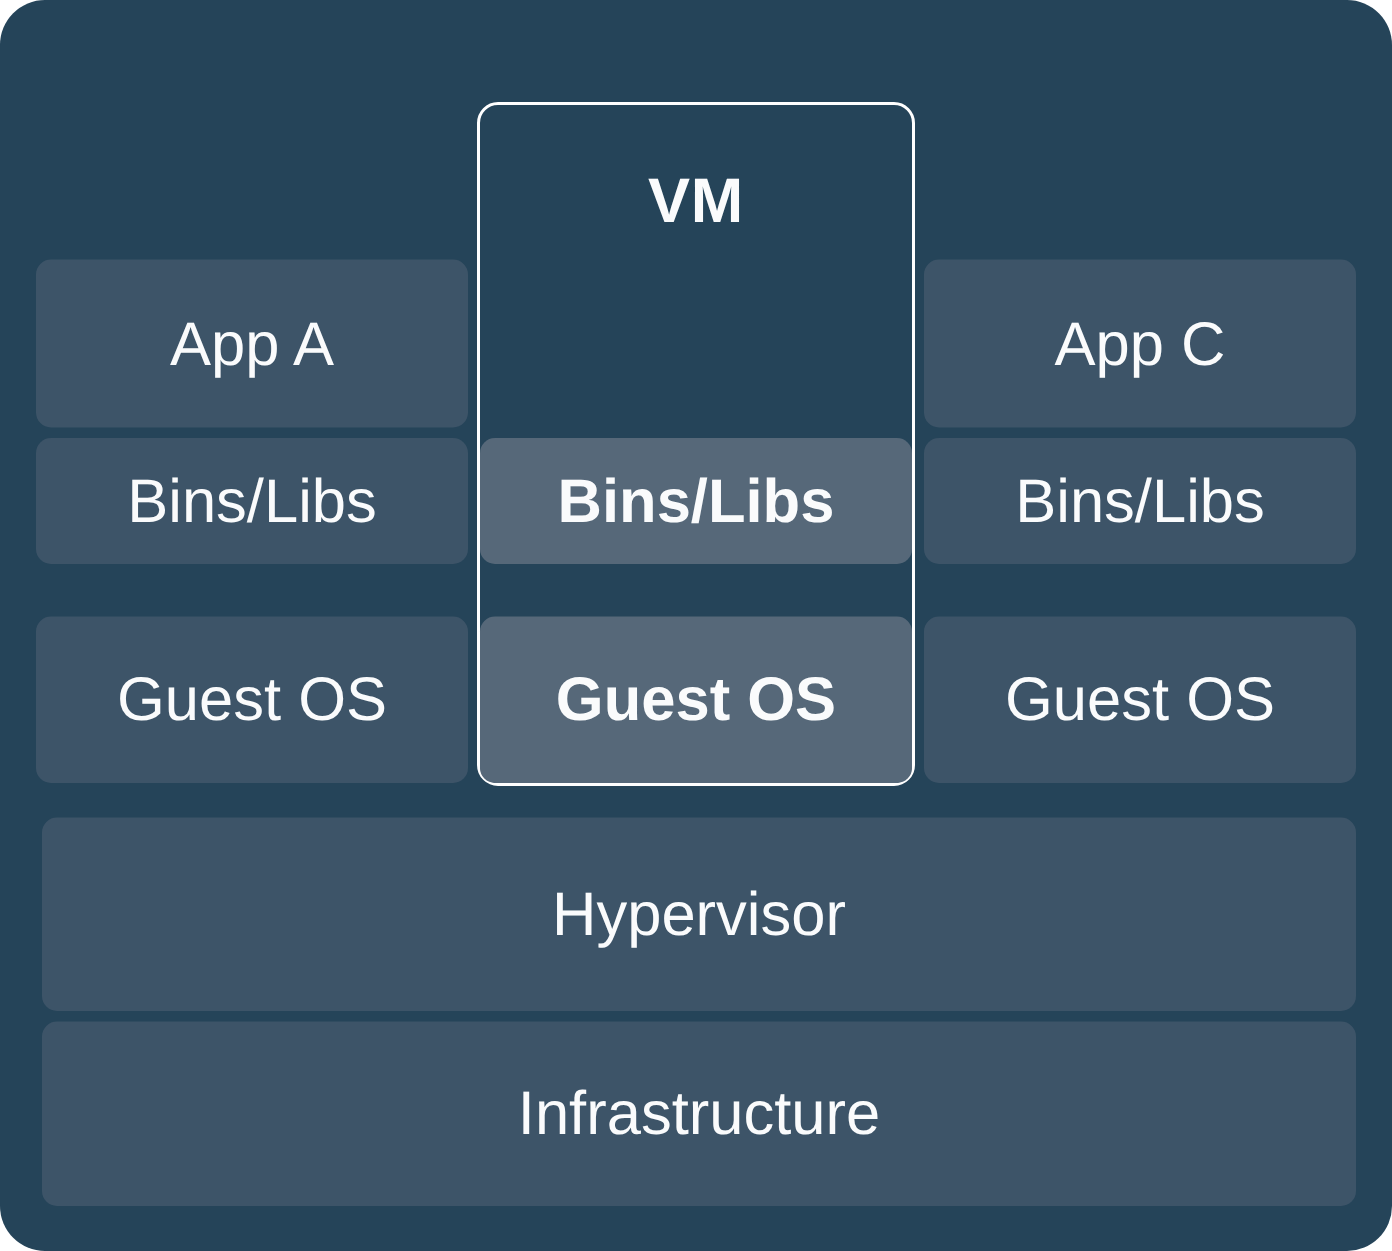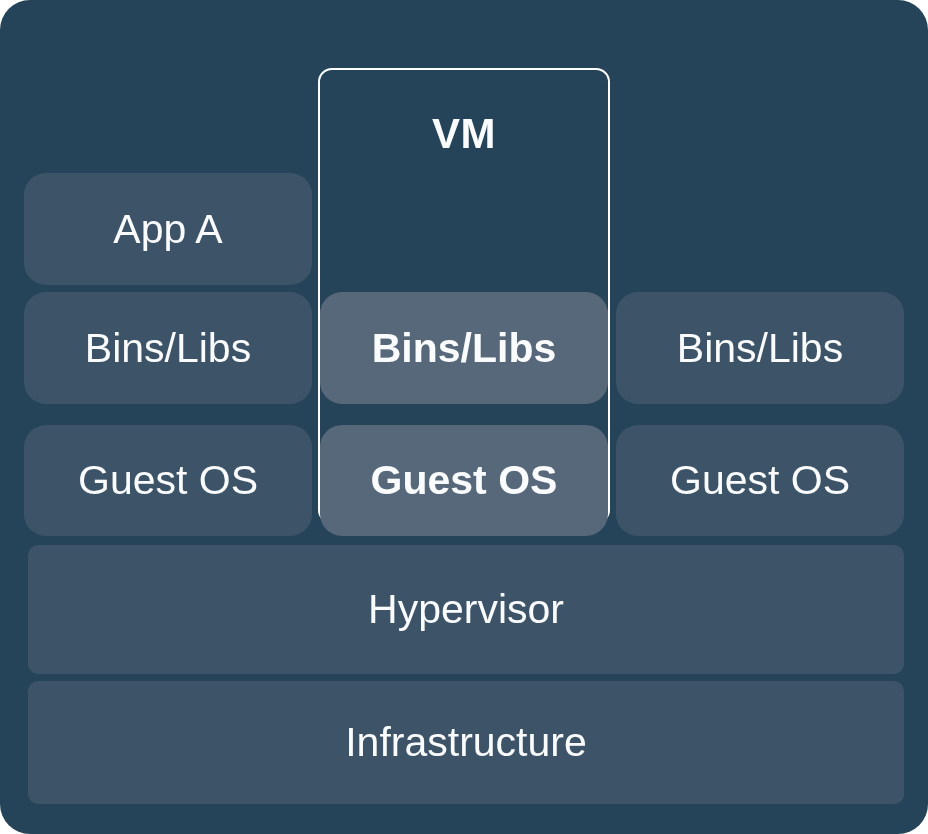--- a/index.html
+++ b/index.html
@@ -13,29 +13,29 @@
   *{margin:0;padding:0;box-sizing:border-box;}
   html,body{width:928px;height:834px;background:var(--page-bg);
     font-family:"Liberation Sans","DejaVu Sans",sans-serif;}
   .stage{position:relative;width:928px;height:834px;}
   .panel{position:absolute;inset:0;background:var(--panel);border-radius:30px;}
   .vm-outline{position:absolute;left:318px;top:68px;width:292px;height:456px;
     border:2px solid var(--vm-outline);border-radius:14px;background:transparent;}
   .vm-label{position:absolute;left:318px;top:68px;width:292px;height:132px;
     display:flex;align-items:center;justify-content:center;
     color:var(--text);font-size:42px;font-weight:700;letter-spacing:.5px;}
-  .box{position:absolute;width:288px;background:var(--layer-box);border-radius:22px;
+  .box{position:absolute;width:288px;background:var(--layer-box);border-radius:10px;
     display:flex;align-items:center;justify-content:center;
     color:var(--text);font-size:41px;font-weight:400;}
   .c1{left:24px;}
   .c2{left:320px;}
   .c3{left:616px;}
   .r1{top:173px;height:112px;}
-  .r2{top:292px;height:112px;}
-  .r3{top:411px;height:111px;margin-top:14px;}
+  .r2{top:292px;height:84px;}
+  .r3{top:411px;height:111px;}
   .c2.box{background:var(--vm-layer-box);font-weight:700;}
   .bar{position:absolute;left:28px;width:876px;background:var(--layer-box);border-radius:10px;
     display:flex;align-items:center;justify-content:center;
     color:var(--text);font-size:41px;font-weight:400;}
   .bar.hypervisor{top:545px;height:129px;}
   .bar.infrastructure{top:681px;height:123px;}
 </style>
 </head>
 <body>
 
@@ -45,20 +45,21 @@
     <div class="vm-outline"></div>
     <div class="vm-label">VM</div>
 
     <div class="box c1 r1">App A</div>
     <div class="box c1 r2">Bins/Libs</div>
     <div class="box c1 r3">Guest OS</div>
 
     <div class="box c2 r2">Bins/Libs</div>
     <div class="box c2 r3">Guest OS</div>
 
+    <div class="box c3 r1">App C</div>
     <div class="box c3 r2">Bins/Libs</div>
     <div class="box c3 r3">Guest OS</div>
 
     <div class="bar hypervisor">Hypervisor</div>
     <div class="bar infrastructure">Infrastructure</div>
 
   </div>
 </div>
 
 </body></html>

